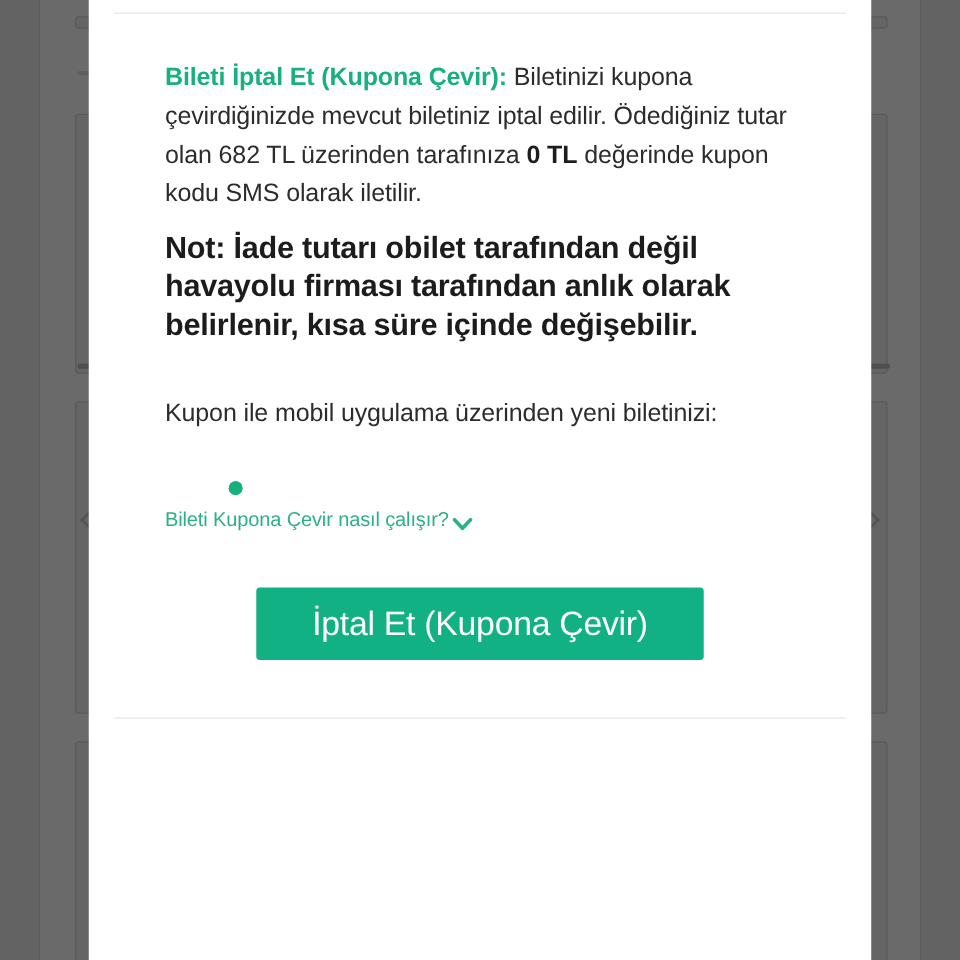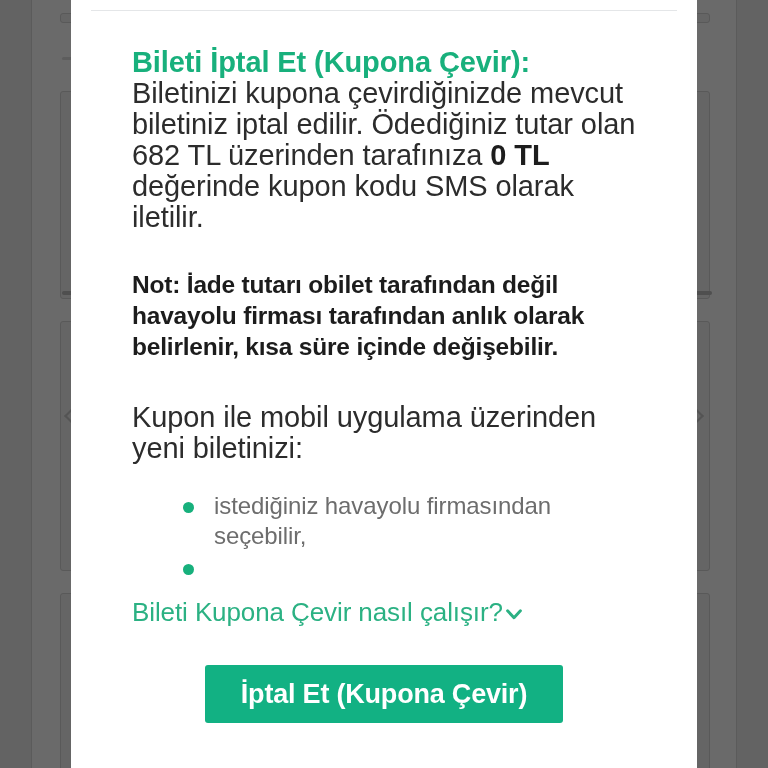--- a/index.html
+++ b/index.html
@@ -76,35 +76,35 @@
     margin: 10px 20px 0 20px;
   }
   .divider.bottom { margin-top: 0; }
 
   .section {
     padding: 0 61px;
   }
 
   
   .para {
-    font-size: 29px;
+    font-size: 20px;
     line-height: 31px;
     color: #2c2c2c;
     letter-spacing: -0.1px;
   }
   .para.first { margin-top: 36px; }
 
   .lead-green {
     color: #18b07c;
     font-weight: bold;
   }
   .bold-inline { font-weight: bold; color: #1d1d1d; }
 
   .note {
-    margin-top: 36px;
+    margin-top: 12px;
     font-size: 24.5px;
     line-height: 31px;
     font-weight: bold;
     color: #1c1c1c;
     letter-spacing: -0.2px;
   }
 
   .para.second { margin-top: 40px; }
 
   
@@ -127,25 +127,25 @@
     left: 0;
     top: 11px;
     width: 11px;
     height: 11px;
     border-radius: 50%;
     background: #17b07c;
   }
 
   
   .expand-link {
-    margin-top: 44px;
+    margin-top: 28px;
     display: inline-flex;
     align-items: center;
     color: #2bb183;
-    font-size: 26px;
+    font-size: 16px;
     line-height: 30px;
     cursor: pointer;
     user-select: none;
     letter-spacing: -0.1px;
   }
   .chevron {
     display: inline-block;
     width: 22px;
     height: 22px;
     position: relative;
@@ -158,21 +158,21 @@
     margin-top: 38px;
     display: flex;
     justify-content: center;
   }
   .cta-btn {
     background: #12b183;
     color: #ffffff;
     border: none;
     font-family: "Liberation Sans", "DejaVu Sans", sans-serif;
     font-size: 27px;
-    font-weight: bold;
+    font-weight: normal;
     letter-spacing: -0.2px;
     width: 358px;
     height: 58px;
     border-radius: 3px;
     cursor: pointer;
     display: flex;
     align-items: center;
     justify-content: center;
   }
 
@@ -204,21 +204,20 @@
 
       <p class="para first"><span class="lead-green">Bileti İptal Et (Kupona Çevir):</span><span> Biletinizi kupona çevirdiğinizde mevcut biletiniz iptal edilir. Ödediğiniz tutar olan 682 TL üzerinden tarafınıza </span><span class="bold-inline">0 TL</span><span> değerinde kupon kodu SMS olarak iletilir.</span></p>
 
       <p class="note">Not: İade tutarı obilet tarafından değil havayolu firması tarafından anlık olarak belirlenir, kısa süre içinde değişebilir.</p>
 
       <p class="para second">Kupon ile mobil uygulama üzerinden yeni biletinizi:</p>
 
       <ul class="benefits">
         <li>
           <span class="dot"></span>
-          <span>istediğiniz havayolu firmasından seçebilir,</span>
         </li>
         <li>
           <span class="dot"></span>
         </li>
       </ul>
 
       <div class="expand-link">
         <span>Bileti Kupona Çevir nasıl çalışır?</span>
         <span class="chevron">
           <svg width="22" height="22" viewBox="0 0 24 24" fill="none" stroke="#2bb183" stroke-width="3.2" stroke-linecap="round" stroke-linejoin="round">

